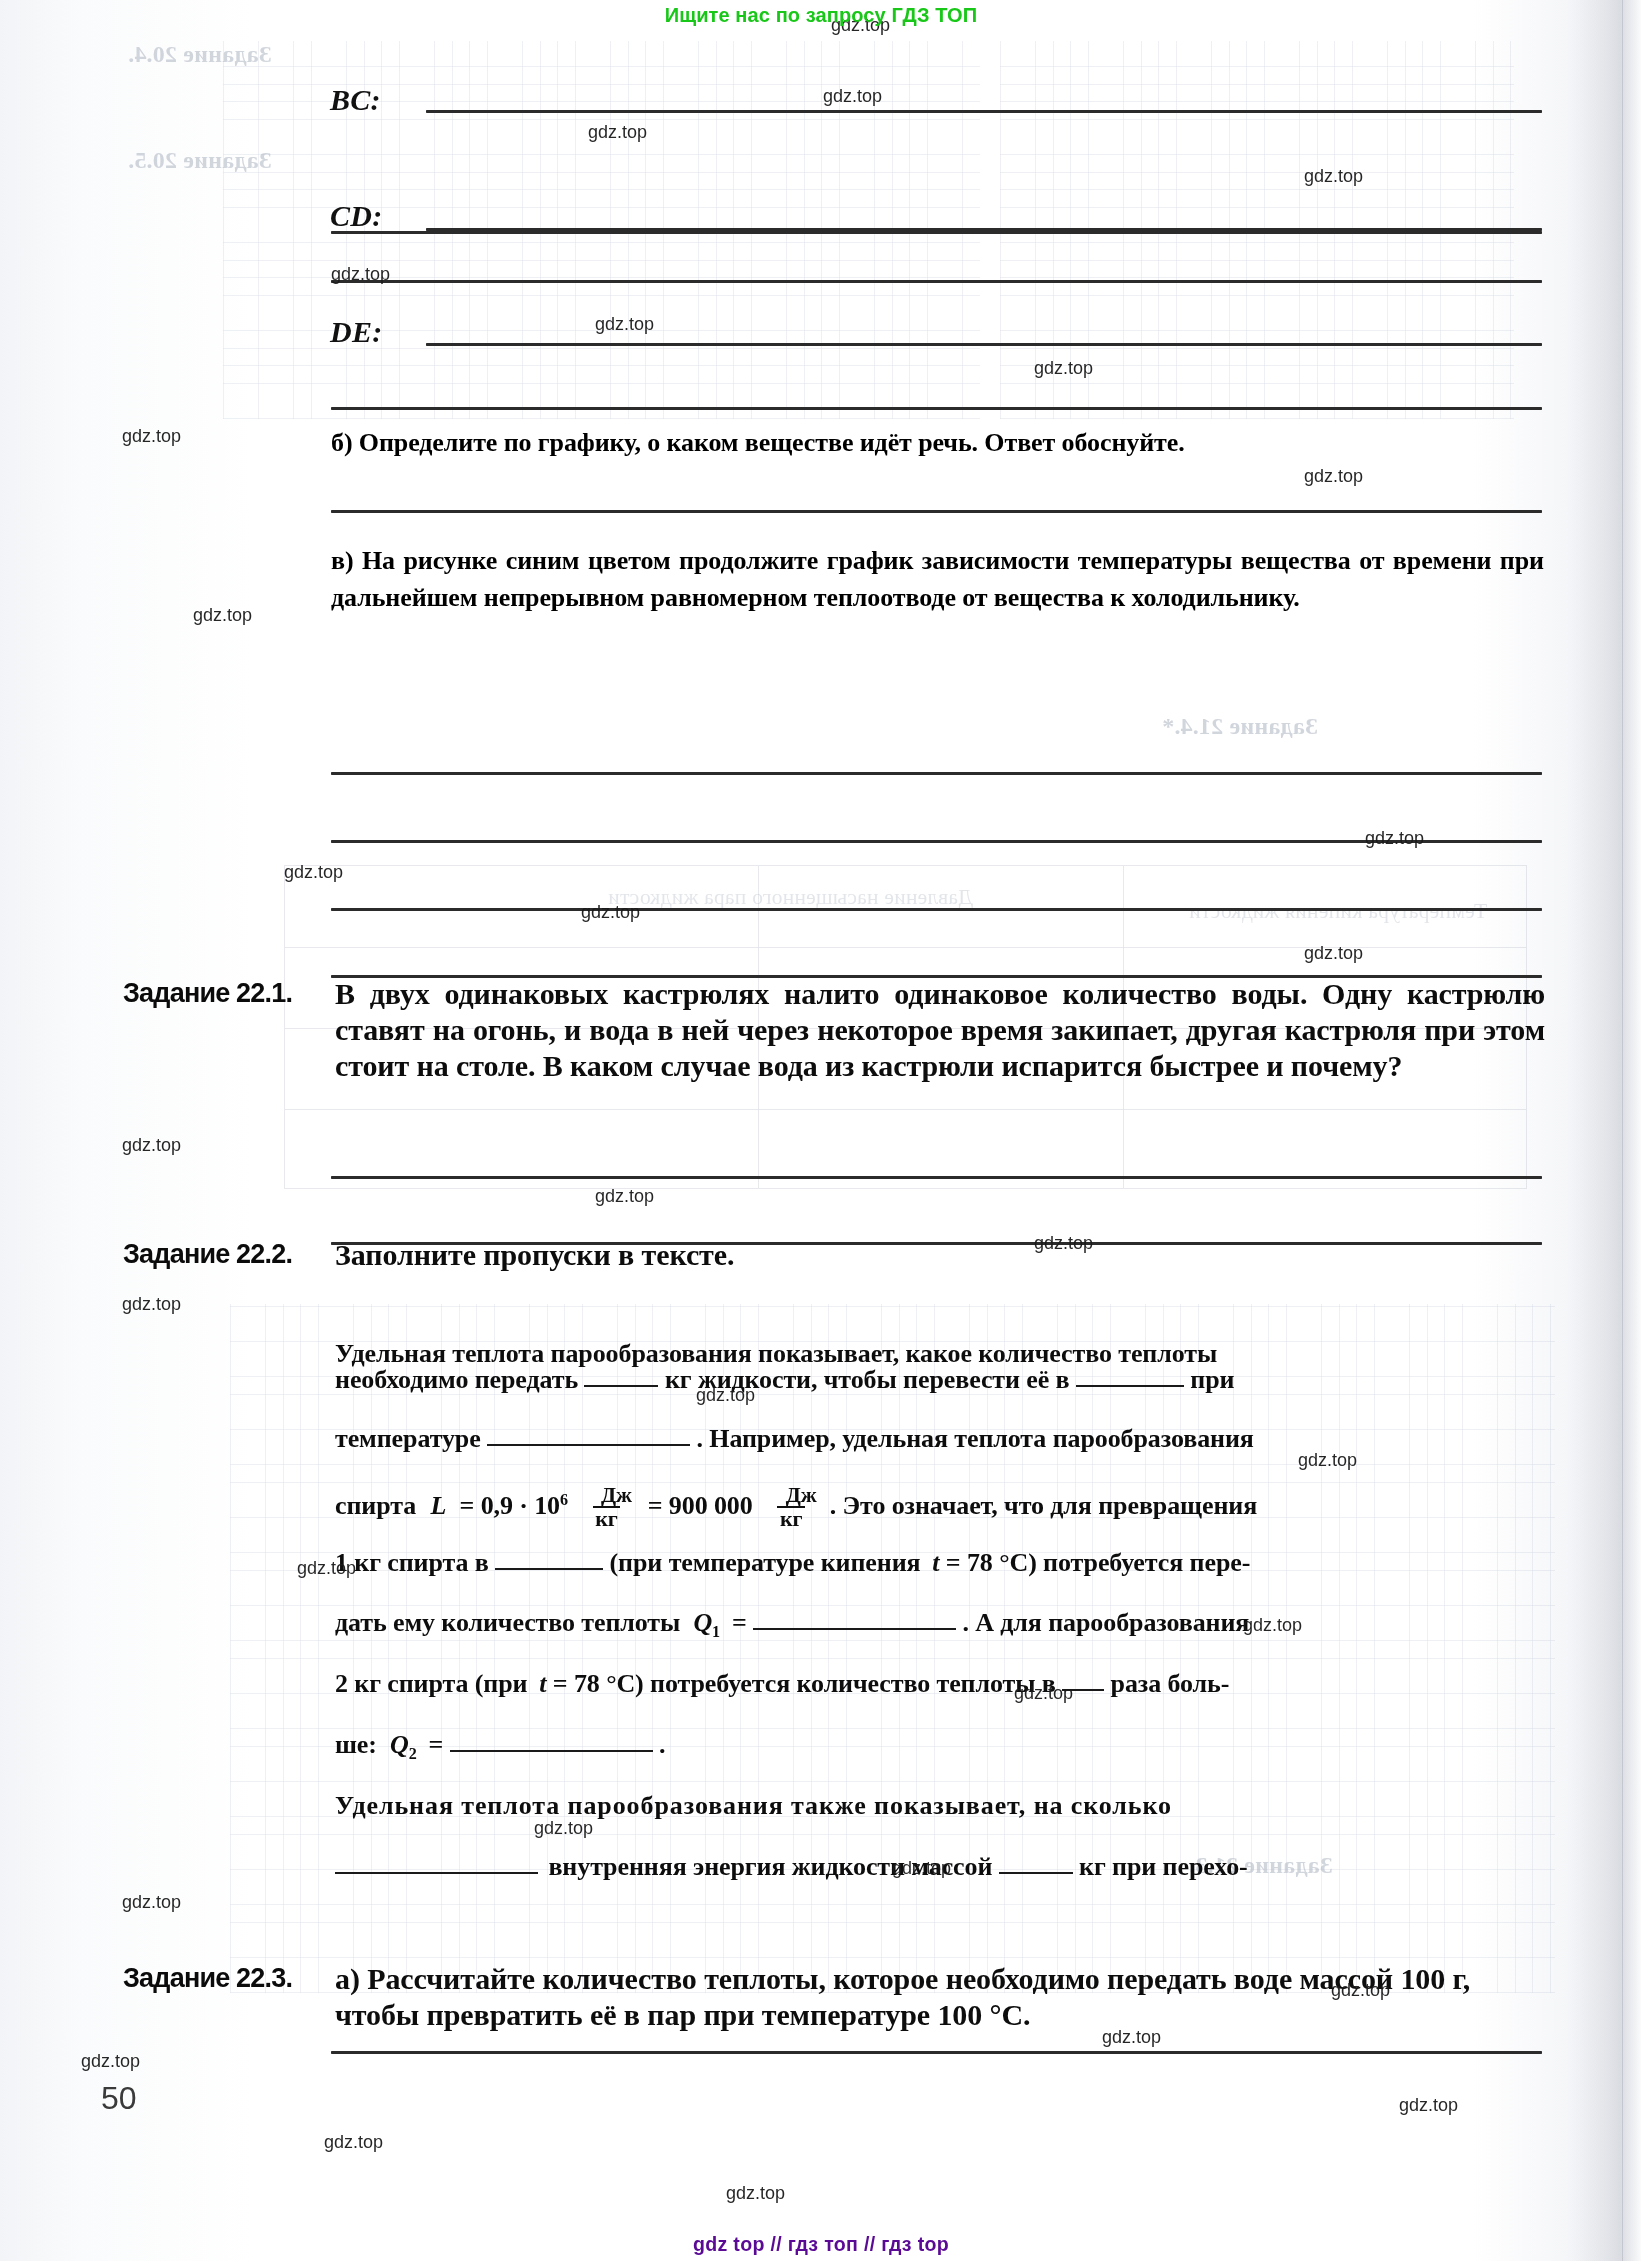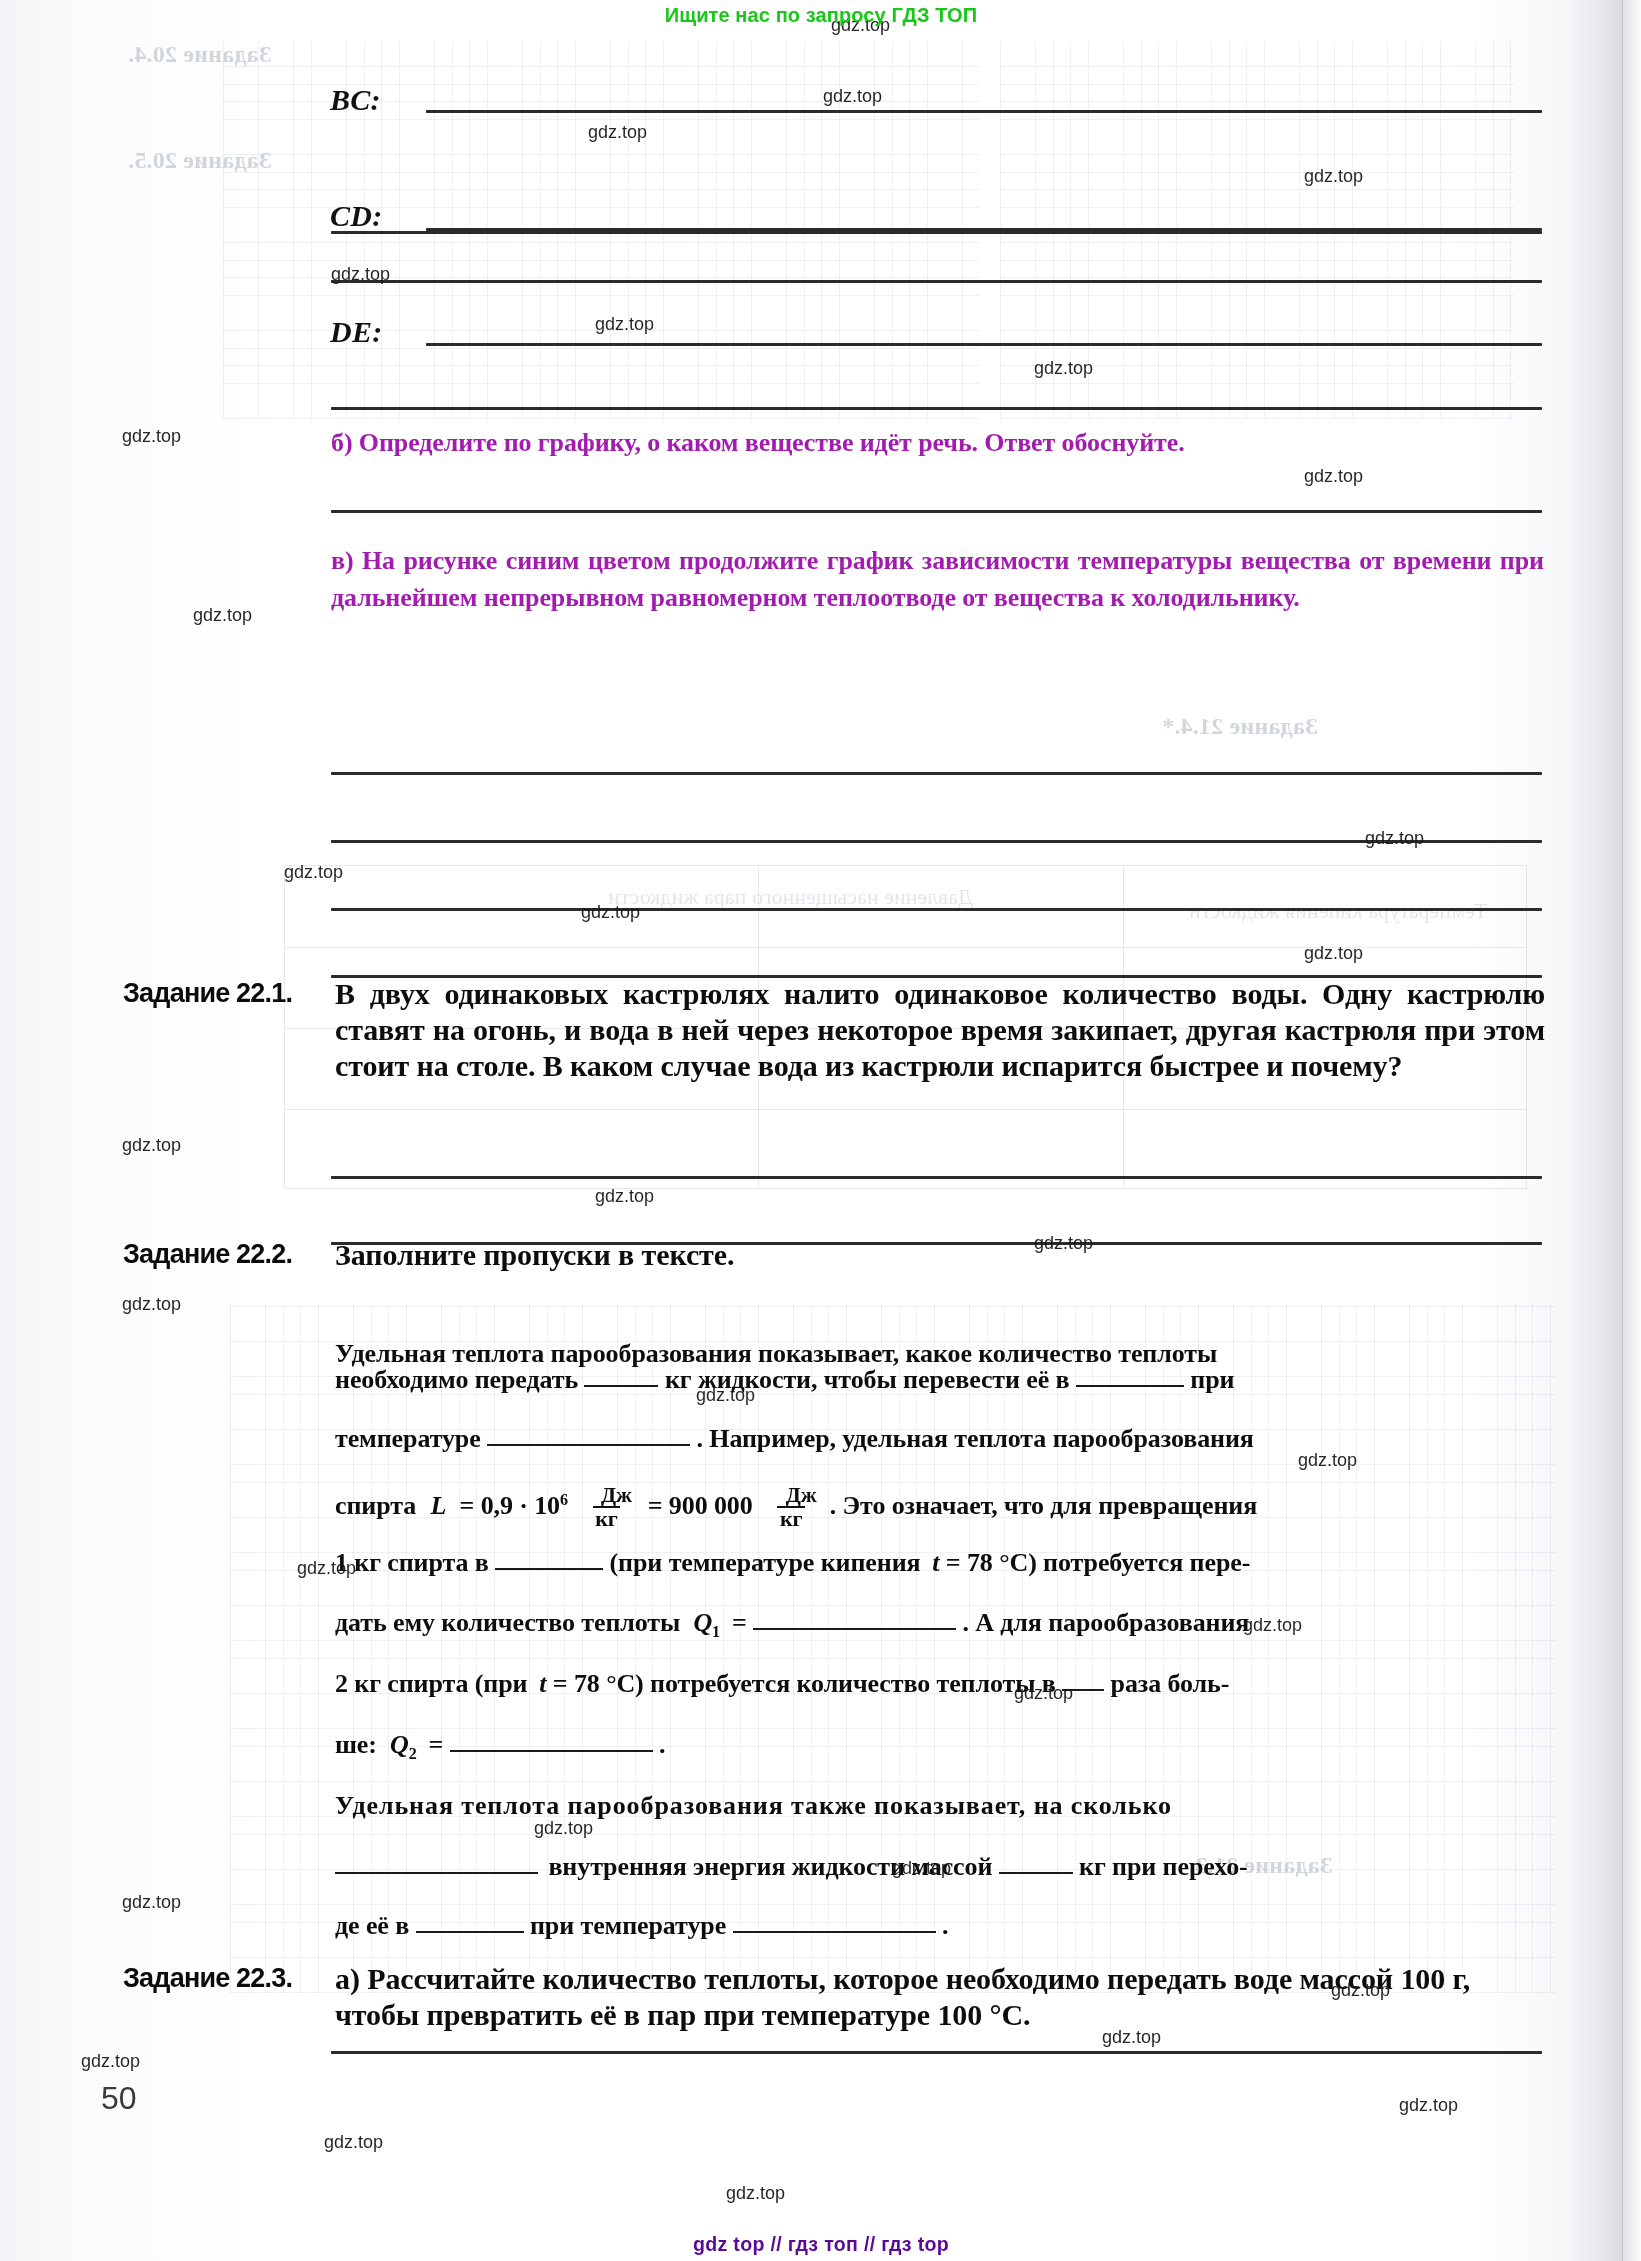--- a/index.html
+++ b/index.html
@@ -121,21 +121,21 @@
     background:#2b2b2b;
     border-radius:0.7px;
   }
 
   .para {
     position:absolute;
     font-family:"Liberation Serif", serif;
     font-weight:700;
     font-size:26px;
     line-height:37px;
-    color:#a21caf;
+    color:#000000;
     text-align:justify;
     letter-spacing:-0.1px;
   }
 
   .task-label {
     position:absolute;
     font-family:"Liberation Sans", sans-serif;
     font-weight:700;
     font-size:27px;
     color:#0b0b0b;
@@ -329,27 +329,20 @@
 
   <div class="mathline" style="left:335px; top:1791px; letter-spacing:0.9px;font-family:Liberation Serif, serif;">Удельная теплота парообразования также показывает, на сколько</div>
 
   <div class="mathline" style="left:335px; top:1852px;">
     <span class="fill-blank fb-xl"></span>
     <span style="margin-left:4px;">внутренняя энергия жидкости массой</span>
     <span class="fill-blank fb-s"></span>
     <span>кг при перехо-</span>
   </div>
 
-  <div class="mathline" style="left:335px; top:1911px;">
-    <span>де её в</span>
-    <span class="fill-blank fb-m"></span>
-    <span>при температуре</span>
-    <span class="fill-blank fb-xl"></span>
-    <span>.</span>
-  </div>
 
   <div class="task-label" style="left:123px; top:1963px;">Задание 22.3.</div>
   <div class="body-text" style="left:335px; top:1961px; width:1210px; text-align:left;">а) Рассчитайте количество теплоты, которое необходимо передать воде массой 100 г, чтобы превратить её в пар при температуре 100 °C.</div>
 
   <div class="rule" style="left:331px; top:2051px; width:1211px;"></div>
 
   <div id="page-number">50</div>
 </div>
 
 <div id="watermark-layer">

